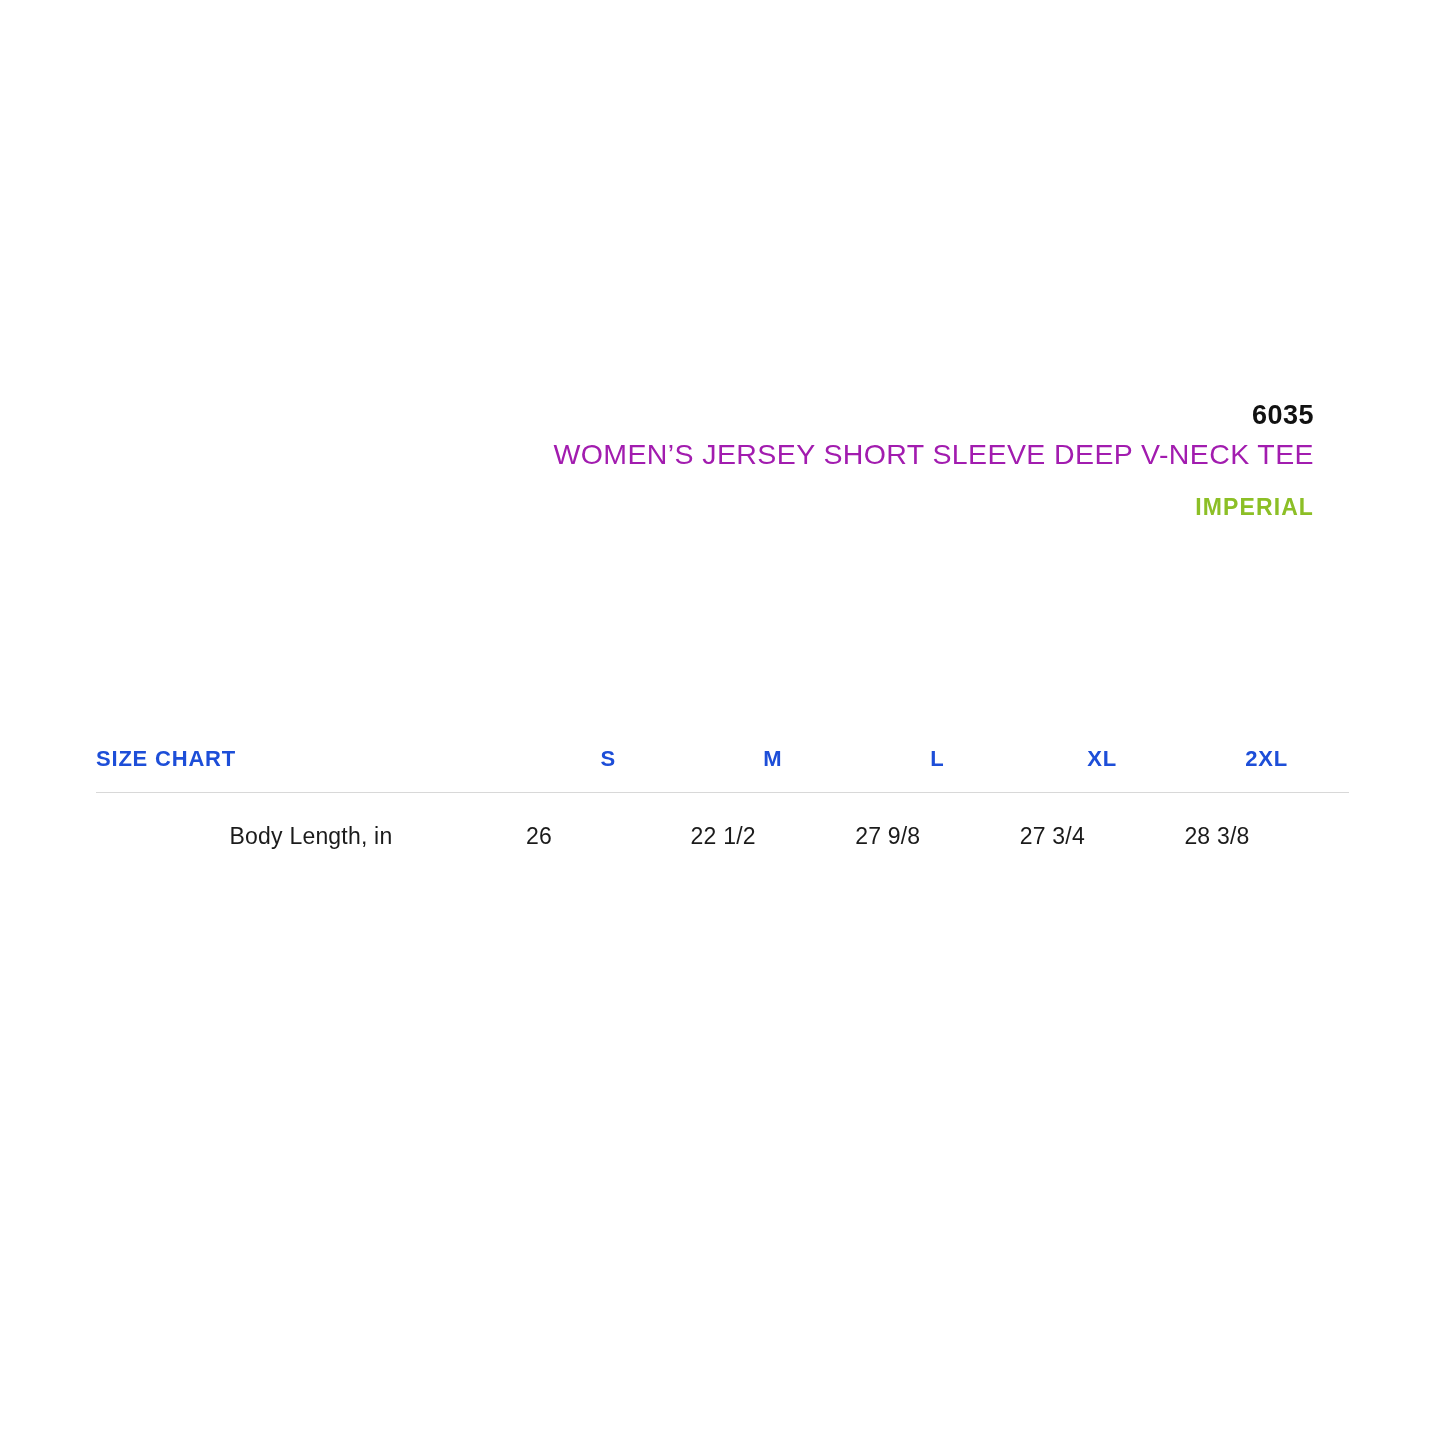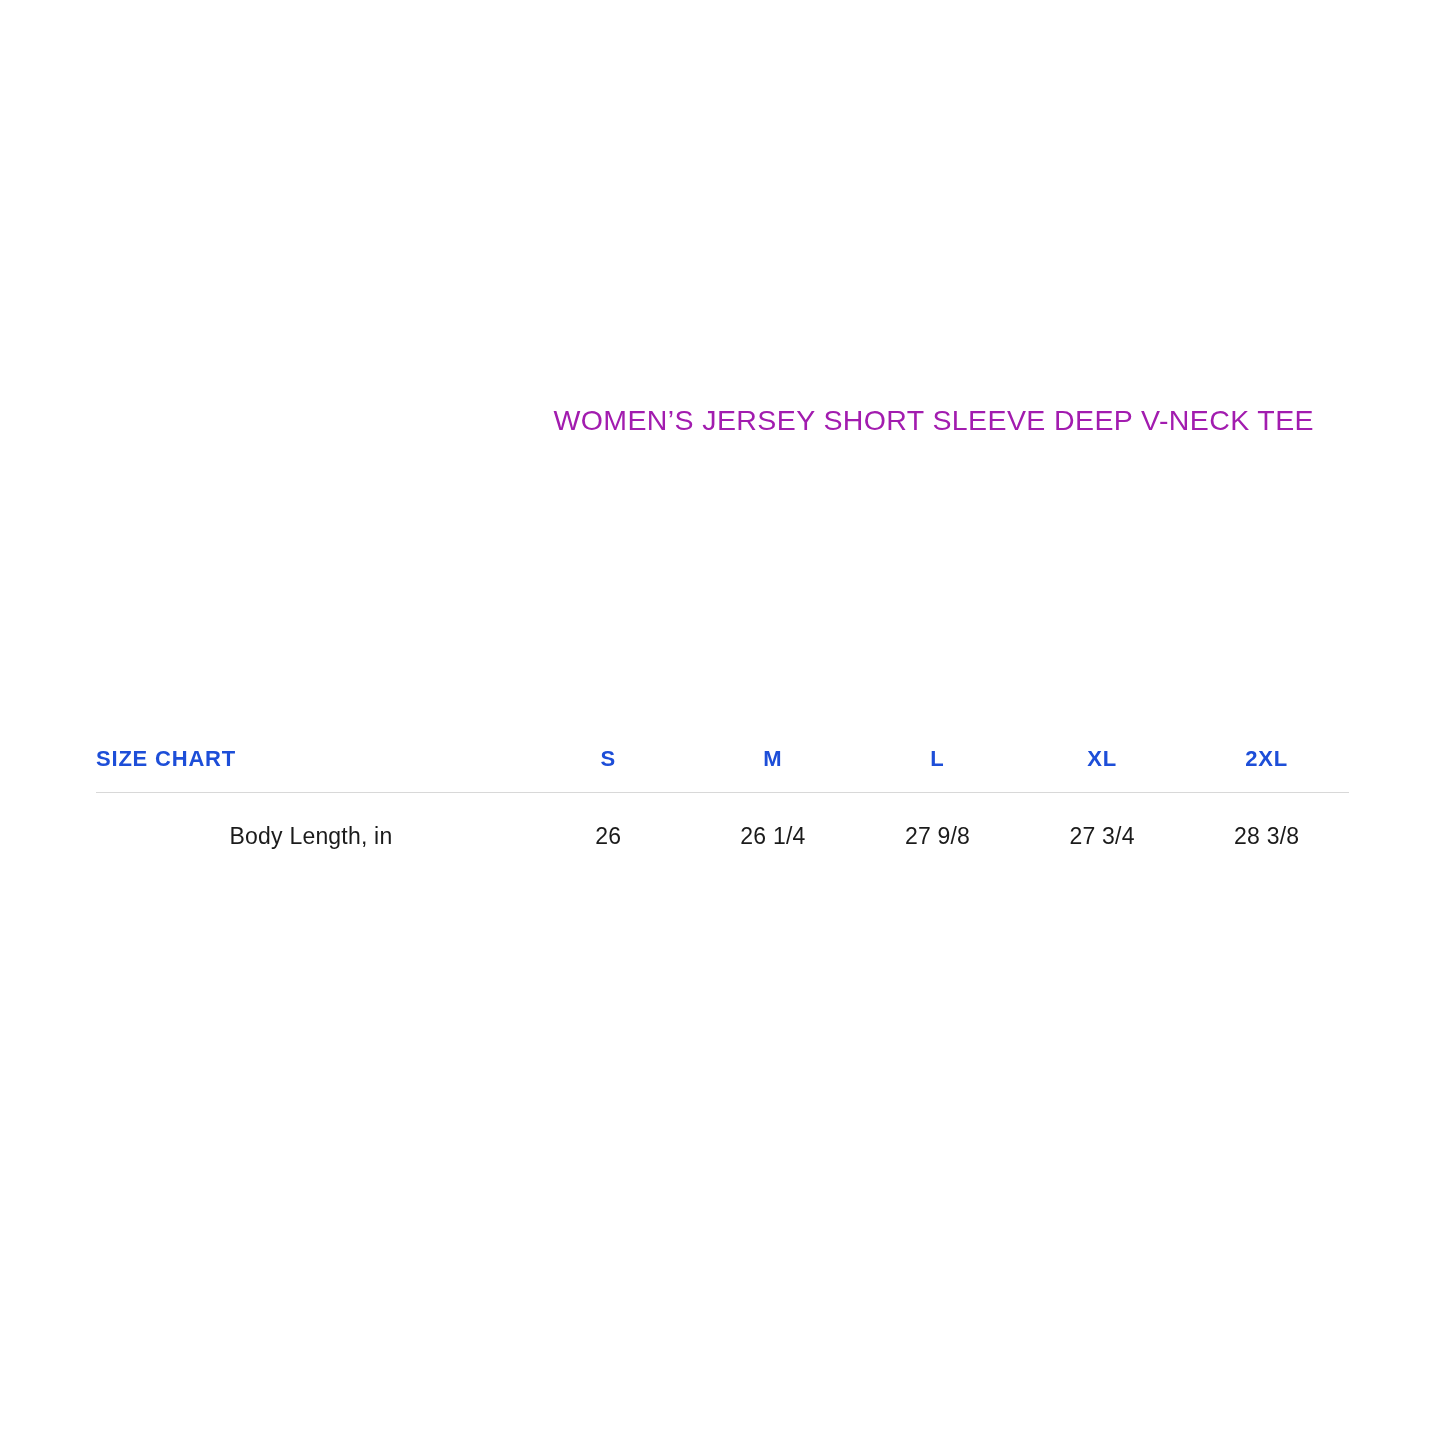--- a/index.html
+++ b/index.html
@@ -91,50 +91,51 @@
     border-bottom: 1px solid #d8d8d8;
   }
   .data-row:last-child td {
     border-bottom: none;
   }
   .data-row td.label-col {
     text-align: center;
     letter-spacing: 0.2px;
   }
   .data-row td.size-col {
-    text-align: center;
     letter-spacing: 0.2px;
   }
 </style>
 </head>
 <body>
 
 <div class="page">
 
   <div class="header">
+    <div class="style-number">6035</div>
     <div class="product-title">WOMEN’S JERSEY SHORT SLEEVE DEEP V-NECK TEE</div>
+    <div class="unit-label" style="color: rgb(140, 191, 38);">IMPERIAL</div>
   </div>
 
   <div class="chart-wrap">
     <table class="size-chart">
       <thead>
         <tr class="head-row">
           <th class="label-col">SIZE CHART</th>
           <th class="size-col">S</th>
           <th class="size-col">M</th>
           <th class="size-col">L</th>
           <th class="size-col">XL</th>
           <th class="size-col">2XL</th>
         </tr>
       </thead>
       <tbody>
         <tr class="data-row">
           <td class="label-col">Body Length, in</td>
           <td class="size-col">26</td>
-          <td class="size-col">26 1/4</td>
+          <td class="size-col">22 1/2</td>
           <td class="size-col">27 9/8</td>
           <td class="size-col">27 3/4</td>
           <td class="size-col">28 3/8</td>
         </tr>
       </tbody>
     </table>
   </div>
 
 </div>
 

